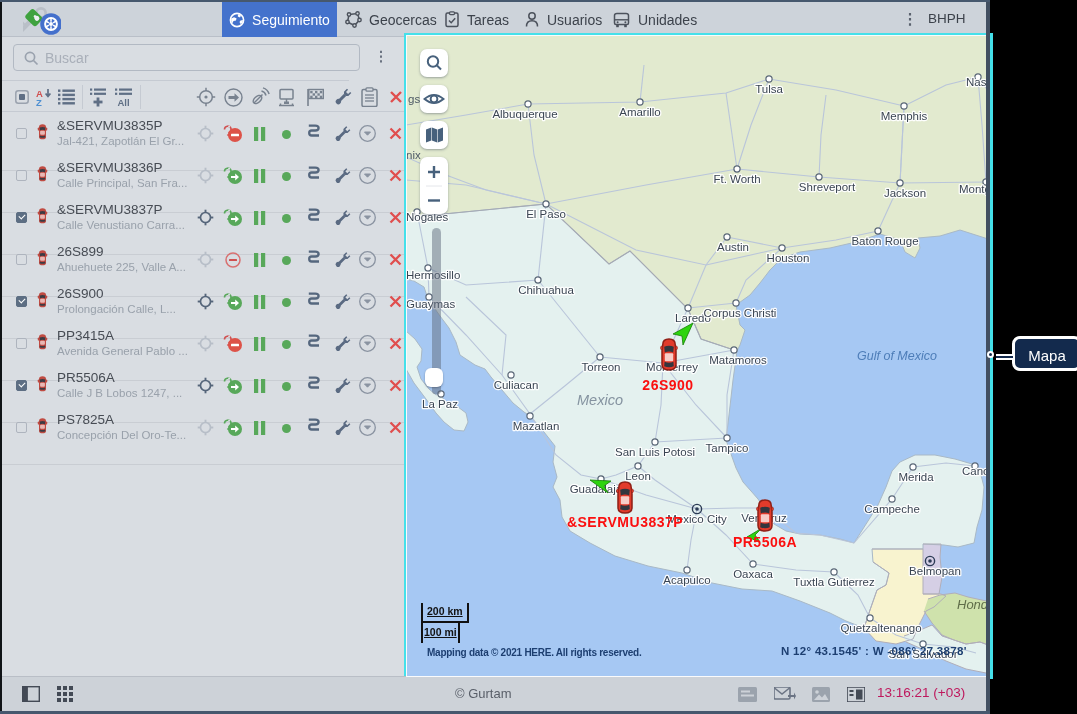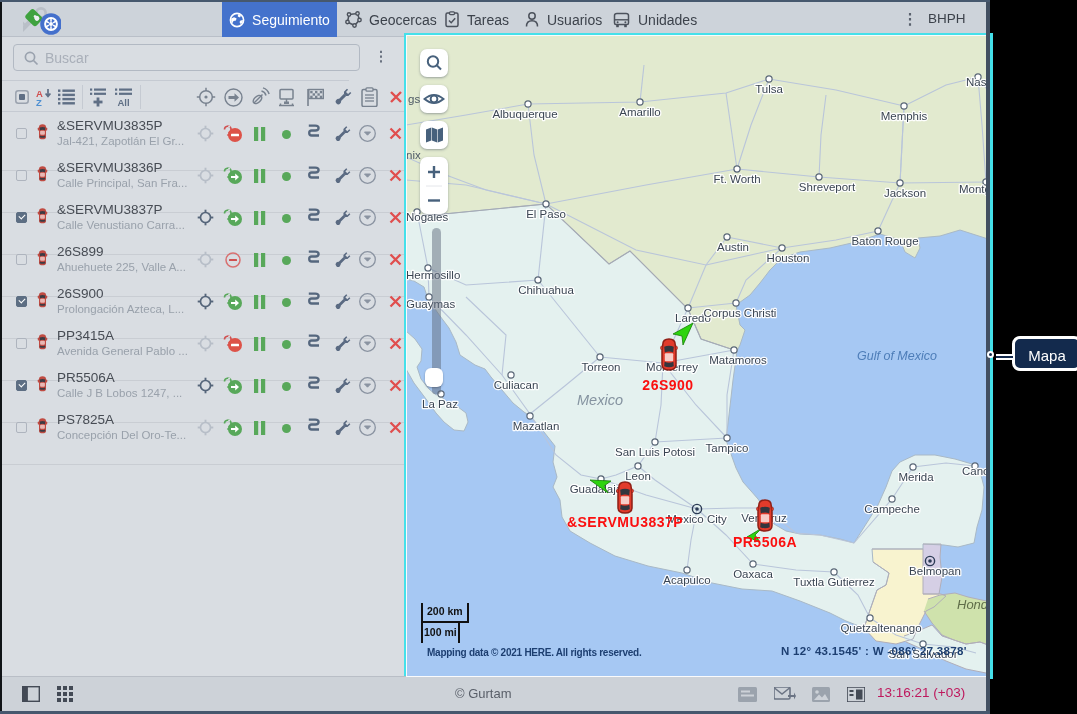--- a/index.html
+++ b/index.html
@@ -48,21 +48,21 @@
 
 #callout { position:absolute; left:1012px; top:336px; width:70px; height:35px; background:#132a4d; border:3px solid #fff; border-radius:8px; color:#fff; font-size:15px; text-align:center; line-height:34px; }
 #calline-w { position:absolute; left:996px; top:353.5px; width:17px; height:6px; background:#fff; z-index:59; }
 #calline-d { position:absolute; left:996px; top:355.5px; width:17px; height:2.5px; background:#132a4d; z-index:59; }
 #calcirc { position:absolute; left:987px; top:351px; width:7px; height:7px; border-radius:50%; background:#132a4d; border:2px solid #fff; z-index:60; }
 
 .mbtn { position:absolute; width:28px; height:28px; background:#fff; border-radius:7px; box-shadow:0 1px 2.5px rgba(60,70,90,0.45); }
 #slidertrack { position:absolute; left:26px; top:193px; width:9px; height:166px; background:rgba(96,108,125,0.5); border-radius:5px 5px 4px 4px; }
 #sliderknob { position:absolute; left:19px; top:333px; width:18px; height:19px; background:#fff; border-radius:6px; box-shadow:0 1px 2px rgba(60,70,90,0.5); }
 .sv,.sh { position:absolute; background:#111; }
-.sctext { position:absolute; font-size:11px; font-weight:bold; color:#111; white-space:nowrap; }
+.sctext { position:absolute; font-size:11px; font-weight:bold; color:#111; white-space:nowrap;text-decoration:underline; }
 #attr { position:absolute; left:21px; top:612px; font-size:10px; font-weight:bold; color:#1d3f71; letter-spacing:-0.25px; }
 #coords { position:absolute; left:375px; top:610px; font-size:11.5px; font-weight:bold; color:#1d3f71; letter-spacing:0.3px; }
 </style>
 </head>
 <body>
 <svg width="0" height="0" style="position:absolute">
 <defs>
 <g id="s-car">
   <path d="M2 4 Q2 1.2 5.5 1.2 Q9 1.2 9 4 L9 14 Q9 16.3 5.5 16.3 Q2 16.3 2 14 Z" fill="#c04b42"></path>
   <path d="M2.6 4.6 Q5.5 3.4 8.4 4.6 L8 7.2 Q5.5 6.2 3 7.2 Z" fill="#3c3c44"></path>
@@ -433,21 +433,21 @@
   <svg class="icn" style="left:389px;top:14px" width="13" height="13" viewBox="0 0 13 13">
             <use href="#s-xred"></use>
           </svg>
 </div>
 <div class="row" style="top:243px">
   <span class="cb on"></span>
   <svg class="icn" style="left:37px;top:10px" width="11" height="17" viewBox="0 0 11 17">
             <use href="#s-car"></use>
           </svg>
   <div class="nm">26S900</div>
-  <div class="ad">Prolongación Azteca, L...</div>
+  <div class="ad">Prolongación Calle, L...</div>
   <svg class="icn cd" style="left:197px;top:12px" width="17" height="17" viewBox="0 0 17 17">
             <use href="#s-cross"></use>
           </svg>
   <svg class="icn" style="left:223px;top:11px" width="20" height="19" viewBox="0 0 20 19">
             <use href="#s-keyg"></use>
           </svg>
   <svg class="icn" style="left:254px;top:14px" width="12" height="14" viewBox="0 0 12 14">
             <use href="#s-pause"></use>
           </svg>
   <div class="gdot"></div>

